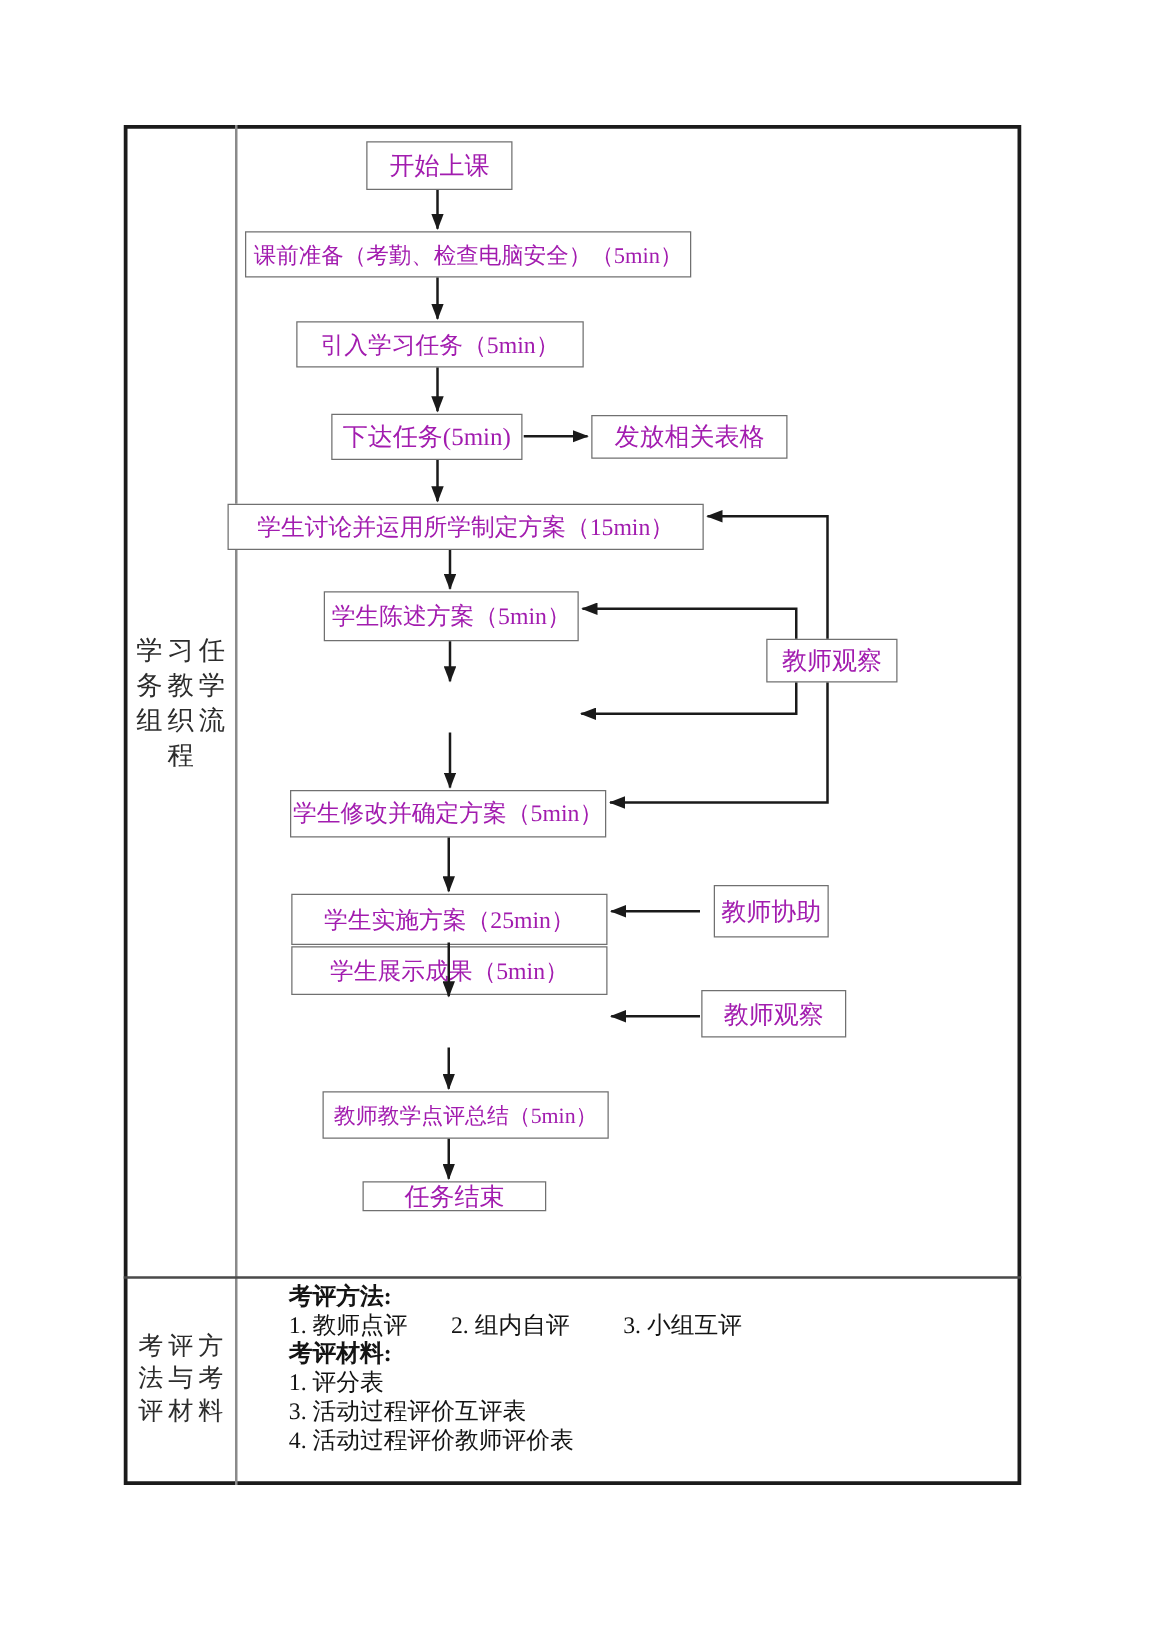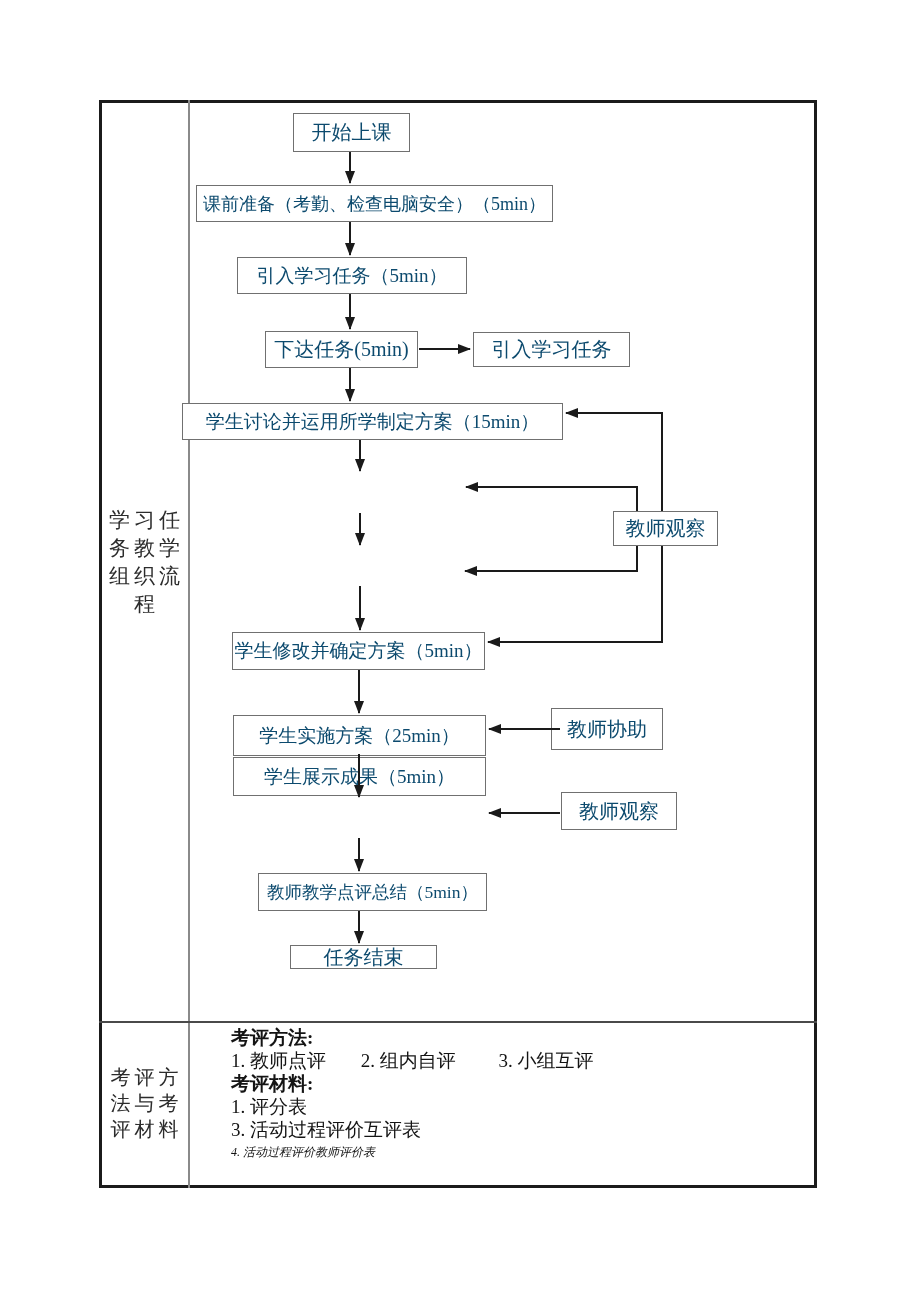--- a/index.html
+++ b/index.html
@@ -25,34 +25,34 @@
   .rowhdr{
     position:absolute;left:101px;width:87px;text-align:center;z-index:2;
     letter-spacing:4px;padding-left:4px;box-sizing:border-box;color:#2c2c2c;
   }
   .rowhdr1{top:506px;font-size:21px;line-height:28px;}
   .rowhdr2{top:1064px;font-size:20px;line-height:26px;}
   
   .fbox{
     position:absolute;box-sizing:border-box;border:1.5px solid #707070;
     background:#ffffff;display:flex;align-items:center;justify-content:center;
-    text-align:center;font-size:19px;z-index:2;white-space:nowrap;color:#0c4a6e;
+    text-align:center;font-size:19px;z-index:2;white-space:nowrap;color:#a21caf;
   }
   .fs20{font-size:20px;}
   .fs18{font-size:18px;}
   .fs17{font-size:17.5px;}
   
   .arrows{position:absolute;left:0;top:0;z-index:3;pointer-events:none;}
   
   .evalblock{
     position:absolute;left:200px;top:1026px;width:600px;z-index:2;
   }
   .ev-line{font-size:19px;line-height:23px;margin-left:31px;}
   .ev-bold{font-weight:bold;}
-  .ev-small{font-size:12px;font-style:italic;}
+  .ev-small{font-size:19px;}
   .ev-m1{margin-right:30px;}
   .ev-m2{margin-right:38px;}
 </style>
 </head>
 <body>
 
 <div class="page">
 
   <div class="outer-border"></div>
   <div class="v-divider"></div>
@@ -68,26 +68,27 @@
     <div>学习任</div>
     <div>务教学</div>
     <div>组织流</div>
     <div>程</div>
   </div>
 
   <div class="fbox fs20" style="left:293px;top:113px;width:117px;height:39px;">开始上课</div>
   <div class="fbox fs18" style="left:196px;top:185px;width:357px;height:37px;">课前准备（考勤、检查电脑安全）（5min）</div>
   <div class="fbox" style="left:237px;top:257px;width:230px;height:37px;">引入学习任务（5min）</div>
   <div class="fbox fs20" style="left:265px;top:331px;width:153px;height:37px;">下达任务(5min)</div>
-  <div class="fbox fs20" style="left:473px;top:332px;width:157px;height:35px;">引入学习任务</div>
+  <div class="fbox fs20" style="left:473px;top:332px;width:157px;height:35px;">发放相关表格</div>
   <div class="fbox" style="left:182px;top:403px;width:381px;height:37px;">学生讨论并运用所学制定方案（15min）</div>
+  <div class="fbox" style="left:259px;top:473px;width:204px;height:40px;">学生陈述方案（5min）</div>
   <div class="fbox fs20" style="left:613px;top:511px;width:105px;height:35px;">教师观察</div>
   <div class="fbox" style="left:232px;top:632px;width:253px;height:38px;">学生修改并确定方案（5min）</div>
   <div class="fbox" style="left:233px;top:715px;width:253px;height:41px;font-family:Liberation Serif, serif;">学生实施方案（25min）</div>
-  <div class="fbox fs20" style="left:551px;top:708px;width:112px;height:42px;">教师协助</div>
+  <div class="fbox fs20" style="left:571px;top:708px;width:92px;height:42px;">教师协助</div>
   <div class="fbox" style="left:233px;top:757px;width:253px;height:39px;">学生展示成果（5min）</div>
   <div class="fbox fs20" style="left:561px;top:792px;width:116px;height:38px;">教师观察</div>
   <div class="fbox fs17" style="left:258px;top:873px;width:229px;height:38px;">教师教学点评总结（5min）</div>
   <div class="fbox fs20" style="left:290px;top:945px;width:147px;height:24px;">任务结束</div>
 
   <svg class="arrows" width="920" height="1301" viewBox="0 0 920 1301">
     <defs>
       <marker id="ah" markerUnits="userSpaceOnUse" markerWidth="13" markerHeight="10" refX="12" refY="5" orient="auto">
         <path d="M0,0 L13,5 L0,10 Z" fill="#1a1a1a"></path>
       </marker>

